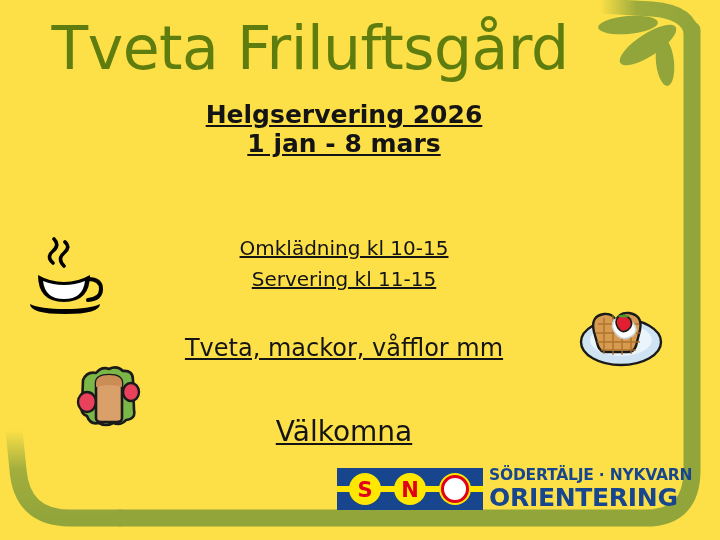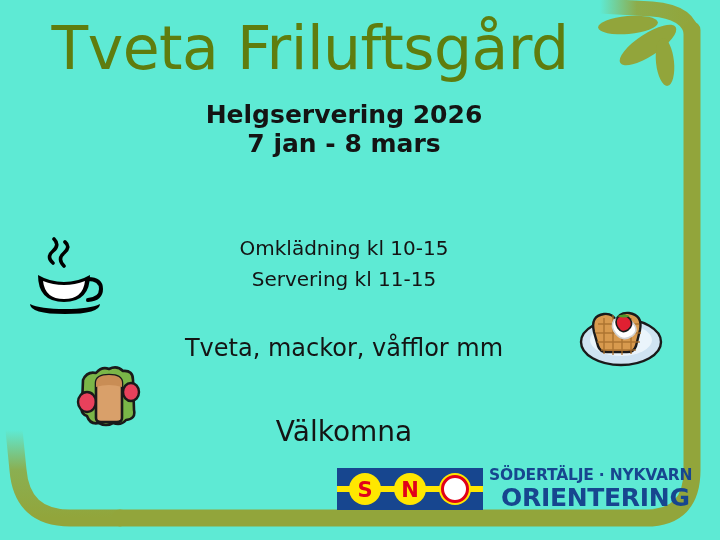--- a/index.html
+++ b/index.html
@@ -4,21 +4,21 @@
 <style>
   html, body {
     margin: 0;
     padding: 0;
     background: #ffffff;
   }
   #poster {
     position: relative;
     width: 720px;
     height: 540px;
-    background: #5eead4;
+    background: #fde047;
     overflow: hidden;
     font-family: "DejaVu Sans", "Liberation Sans", sans-serif;
   }
 
   
   .frame-svg {
     position: absolute;
     left: 0;
     top: 0;
     width: 720px;
@@ -39,20 +39,21 @@
     color: #5f7d0e;
     letter-spacing: -0.5px;
     white-space: nowrap;
   }
 
   
   .block {
     position: absolute;
     width: 688px;
     text-align: center;
+    text-decoration: underline;
   }
   .block .line {
     display: block;
   }
 
   .block-dates {
     top: 100px;
     font-size: 25px;
     line-height: 29px;
     font-weight: bold;
@@ -117,21 +118,20 @@
     letter-spacing: -0.2px;
     white-space: nowrap;
   }
   .logo-line2 {
     font-size: 25px;
     font-weight: bold;
     color: #17468f;
     letter-spacing: -0.3px;
     white-space: nowrap;
     margin-top: 1px;
-    margin-left: 12px;
   }
 </style>
 </head>
 <body>
 
 <div id="poster">
 
   <svg class="frame-svg" viewBox="0 0 720 540">
     <defs>
       <linearGradient id="leftFade" x1="0" y1="1" x2="0" y2="0">
@@ -156,21 +156,21 @@
       <ellipse cx="628" cy="25" rx="30" ry="9" transform="rotate(-5 628 25)"></ellipse>
       <ellipse cx="648" cy="45" rx="33" ry="11" transform="rotate(-33 648 45)"></ellipse>
       <ellipse cx="665" cy="62" rx="9" ry="24" transform="rotate(-6 665 62)"></ellipse>
     </g>
   </svg>
 
   <div class="title">Tveta Friluftsgård</div>
 
   <div class="block block-dates">
     <span class="line">Helgservering 2026</span>
-    <span class="line">7 jan - 8 mars</span>
+    <span class="line">1 jan - 8 mars</span>
   </div>
 
   <div class="block block-times">
     <span class="line">Omklädning kl 10-15</span>
     <span class="line">Servering kl 11-15</span>
   </div>
 
   <div class="block block-menu">
     <span class="line">Tveta, mackor, våfflor mm</span>
   </div>

